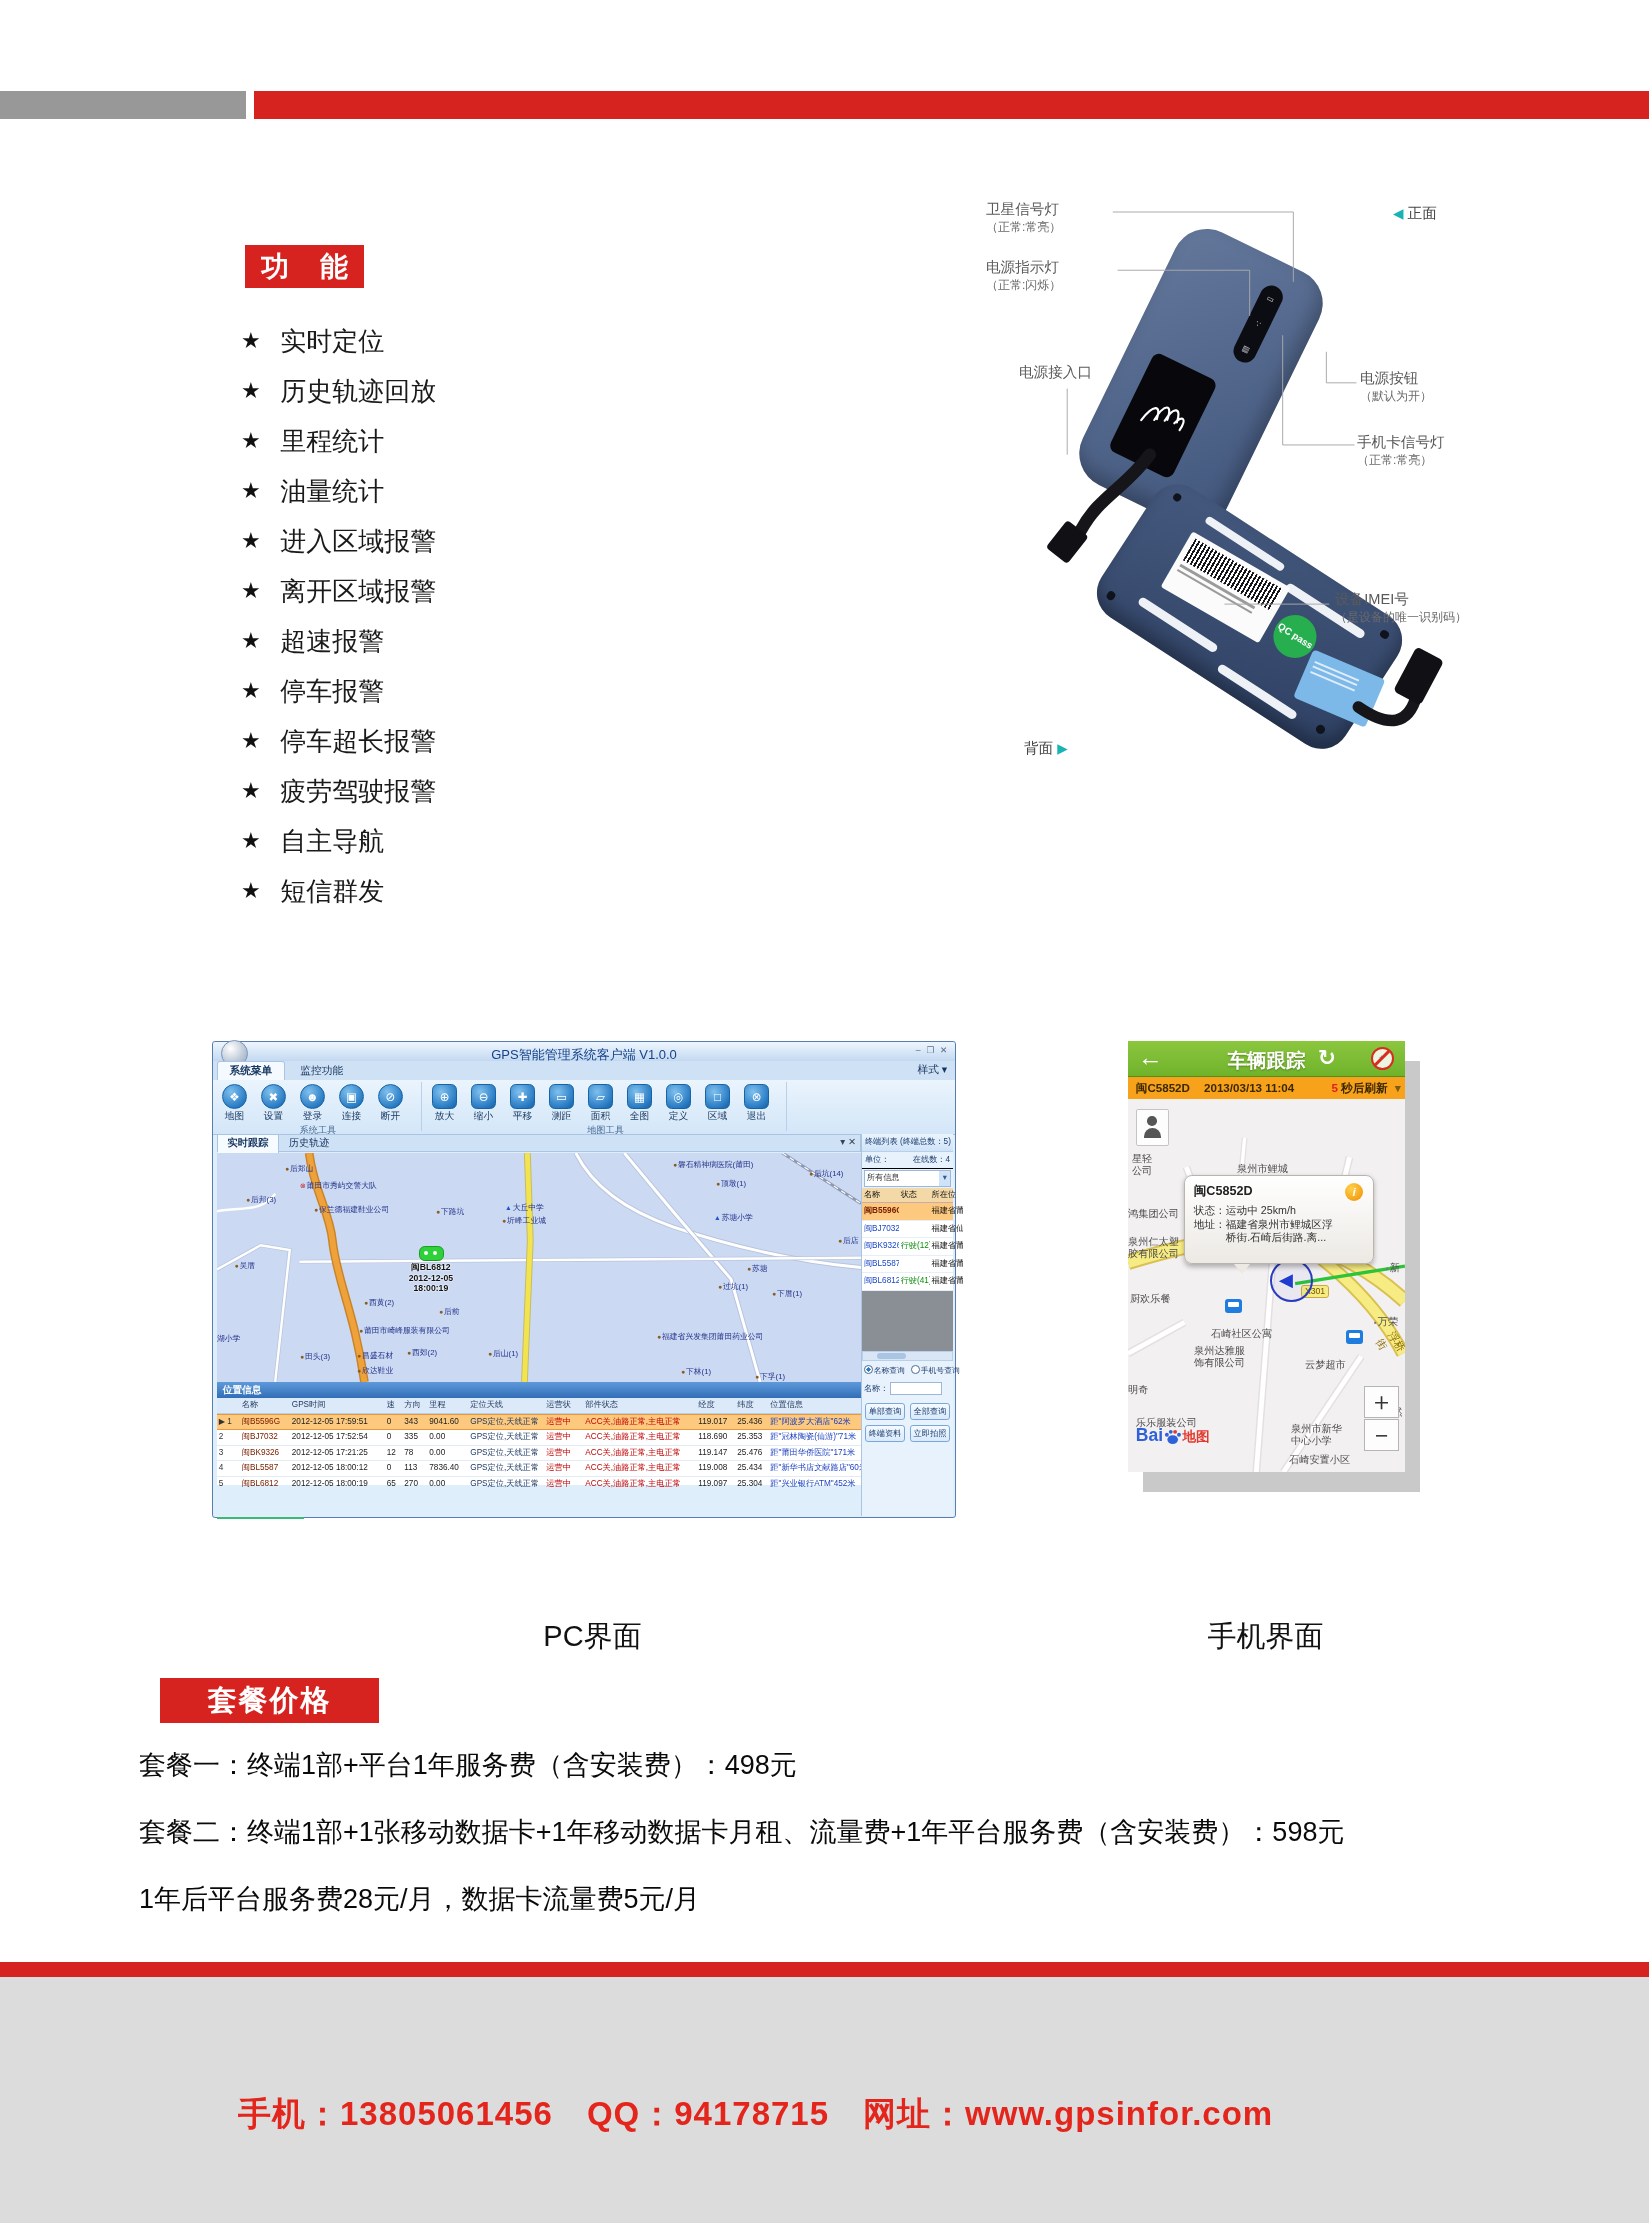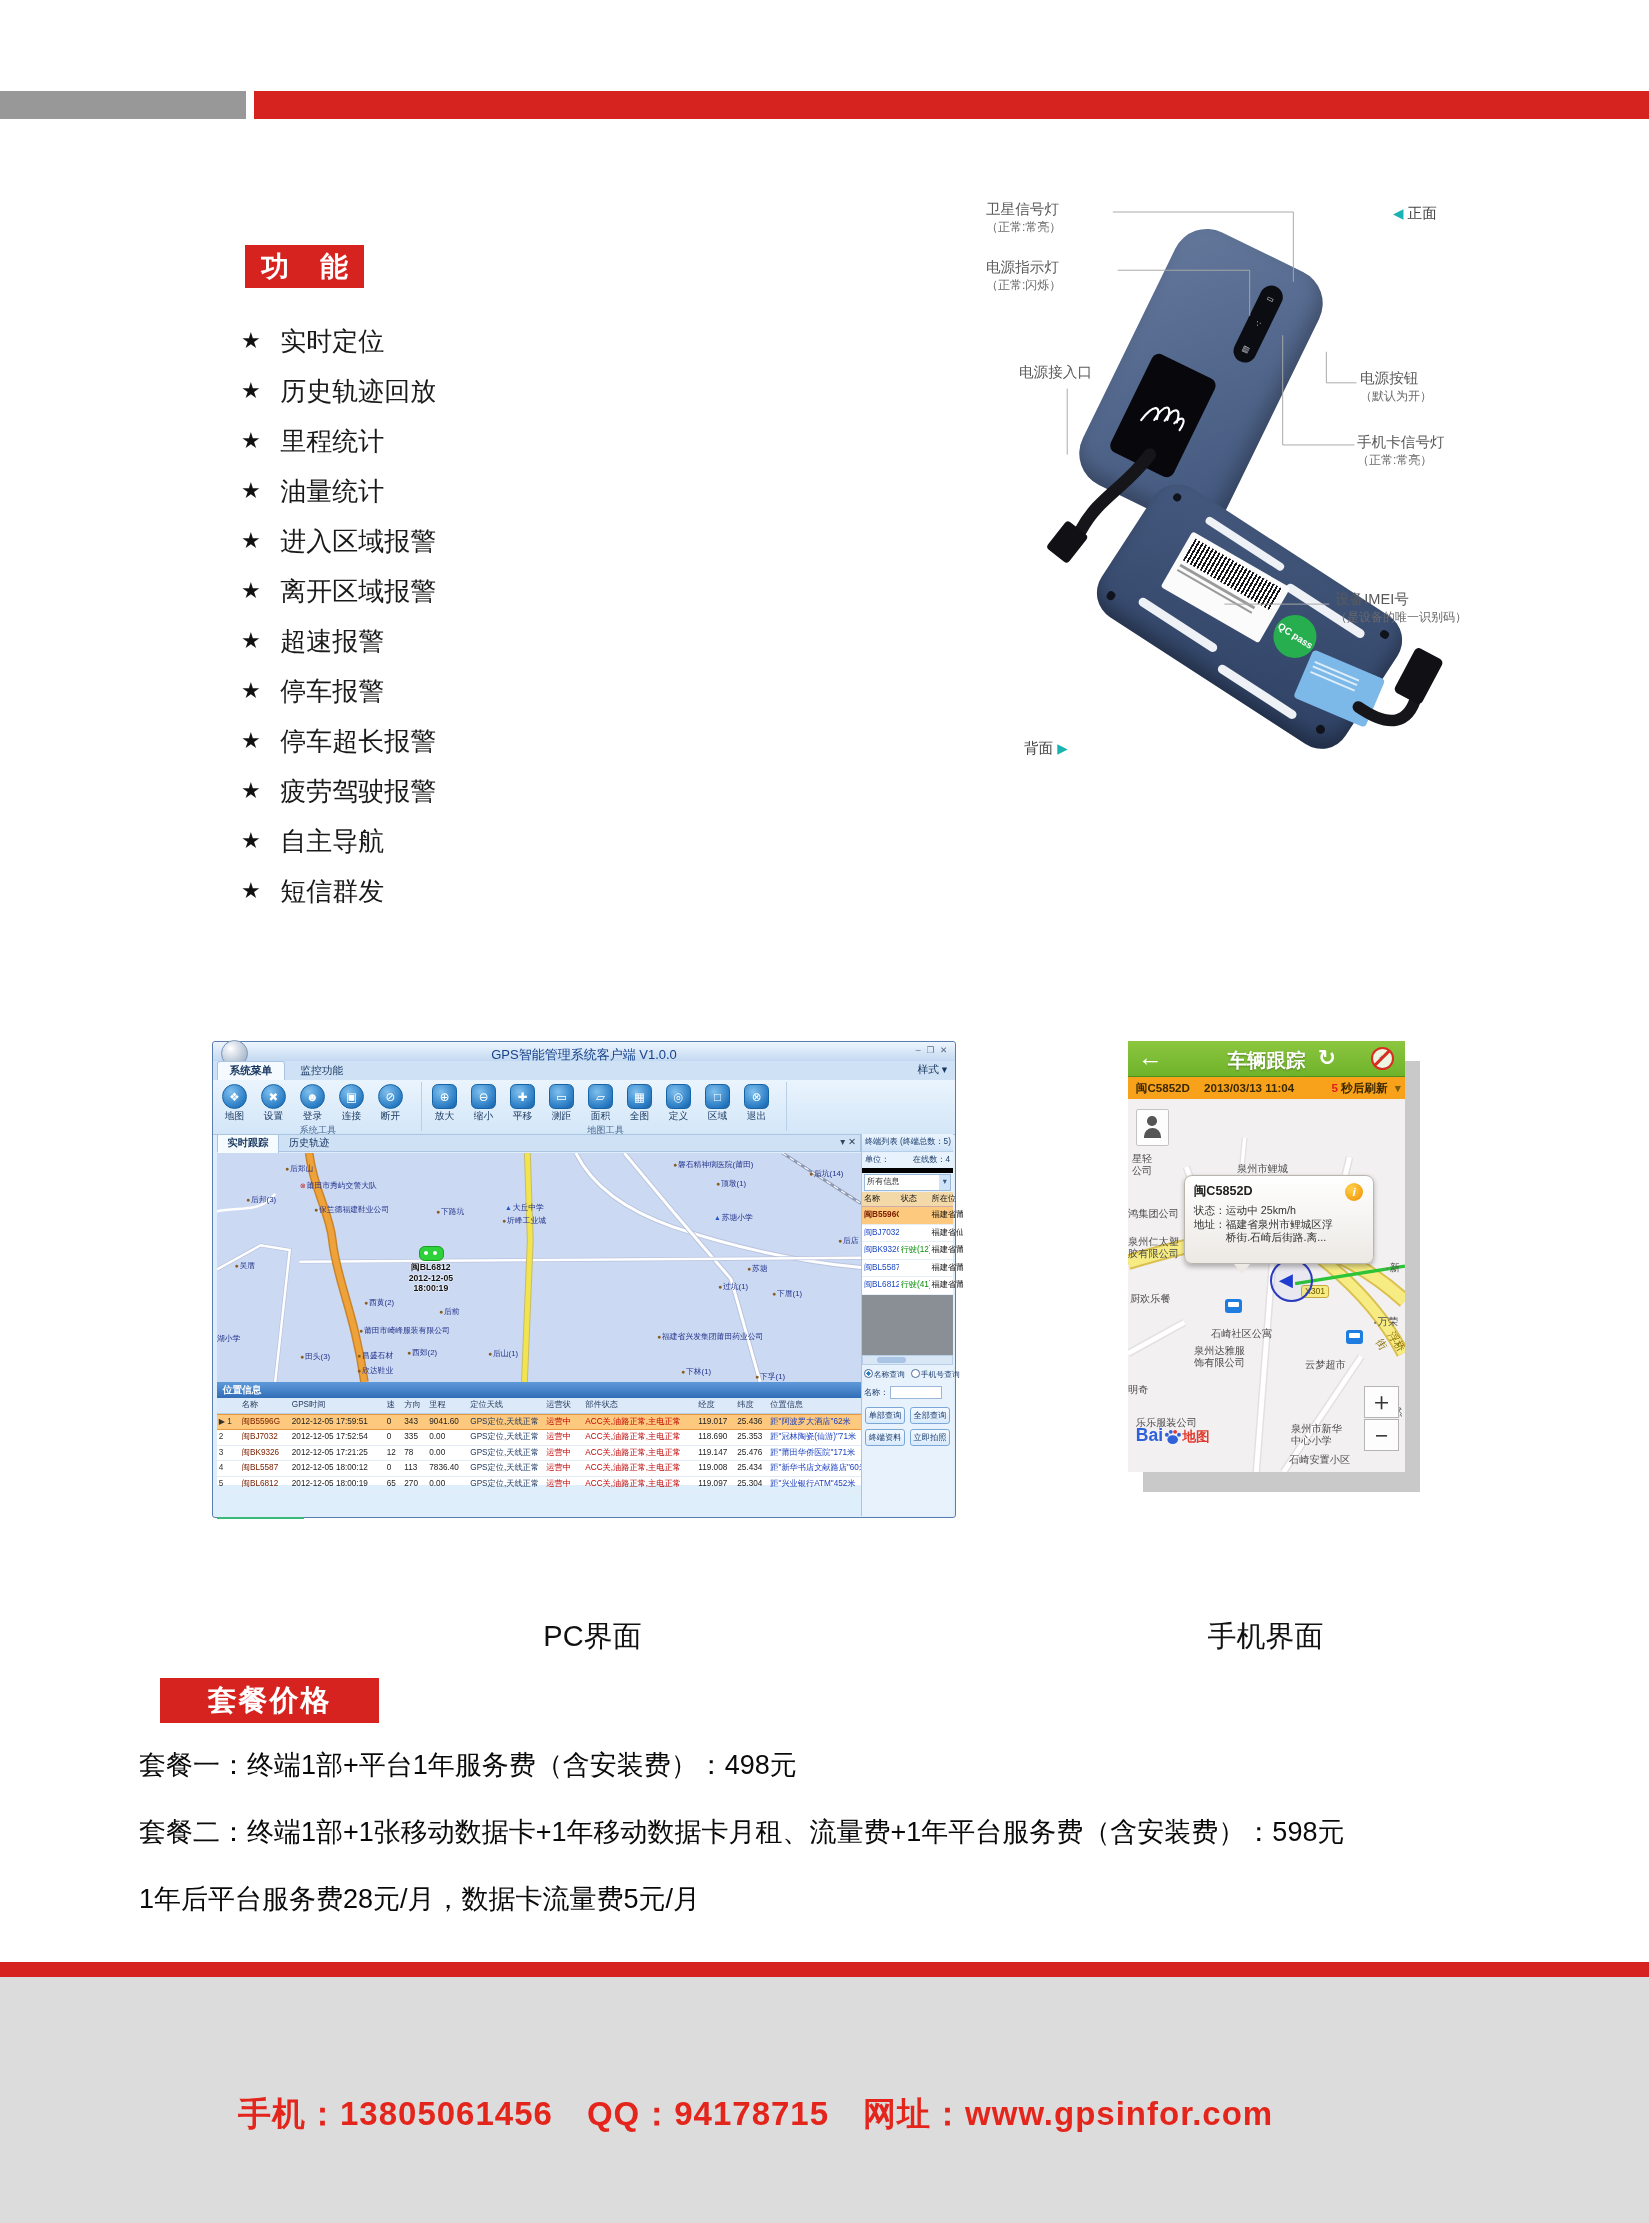--- a/index.html
+++ b/index.html
@@ -92,21 +92,21 @@
   .prow.sel{background:var(--hl-orange);border-top:1px solid #e8973f;border-bottom:1px solid #e8973f;}
   .pcell{overflow:hidden;padding:0 1.9px;box-sizing:border-box;flex:none;}
   .pc-bottom{position:absolute;left:0;top:455px;width:100%;height:19.4px;background:#cfe1f5;border-top:1px solid #aac4e2;}
   .btab{display:inline-block;height:18.4px;line-height:18.4px;padding:0 7.8px;font-size:9.7px;color:#16355e;border-right:1px solid #b9d0e8;}
   .btab.active{background:#f6fbff;font-weight:bold;}
   .ime{position:absolute;left:568px;top:1.9px;color:#5a6f8c;font-size:9.7px;letter-spacing:1.9px;}
   .pc-progress{position:absolute;left:3.9px;top:475px;width:87px;height:1.9px;background:#3cb878;}
   
   .rpanel{position:absolute;left:648px;top:92px;width:92px;height:382px;background:#e8f2fc;border-left:1px solid #aac4e2;font-size:8.2px;box-sizing:border-box;}
   .rp-head{height:16.5px;line-height:16.5px;background:linear-gradient(#eaf4fd,#cfe3f8);color:#1c3d6e;padding:0 2.9px;border-bottom:1px solid #b8cfe8;white-space:nowrap;overflow:hidden;}
-  .rp-unit{height:16.5px;line-height:16.5px;padding:0 2.9px;color:#1c3d6e;border-bottom:5px solid #000000;display:flex;justify-content:space-between;}
+  .rp-unit{height:16.5px;line-height:16.5px;padding:0 2.9px;color:#1c3d6e;border-bottom:1px solid #000000;display:flex;justify-content:space-between;}
   .rp-filter{height:14.6px;line-height:14.6px;margin:1px 1.9px;background:#fff;border:1px solid #9cb8d8;color:#333;padding:0 1.9px;position:relative;}
   .rp-filter .dd{position:absolute;right:0;top:0;width:10.7px;height:100%;background:#cfe3f8;color:#3a5a86;text-align:center;}
   .rp-cols{display:flex;height:14.6px;line-height:14.6px;background:#f3d8a8;border-bottom:1px solid #caa;}
   .rp-cols span{flex:none;overflow:hidden;padding:0 1.9px;}
   .rp-row{display:flex;height:16.5px;line-height:16.5px;border-bottom:1px solid #e6eef8;background:#fff;}
   .rp-row span{flex:none;overflow:hidden;padding:0 1.9px;white-space:nowrap;}
   .rp-row.sel{background:var(--hl-orange);}
   .rp-name{color:#1a47c4;}
   .rp-row.sel .rp-name{color:#7b2000;font-weight:bold;}
   .st-stop{color:#c00000;margin-top:32px;}

